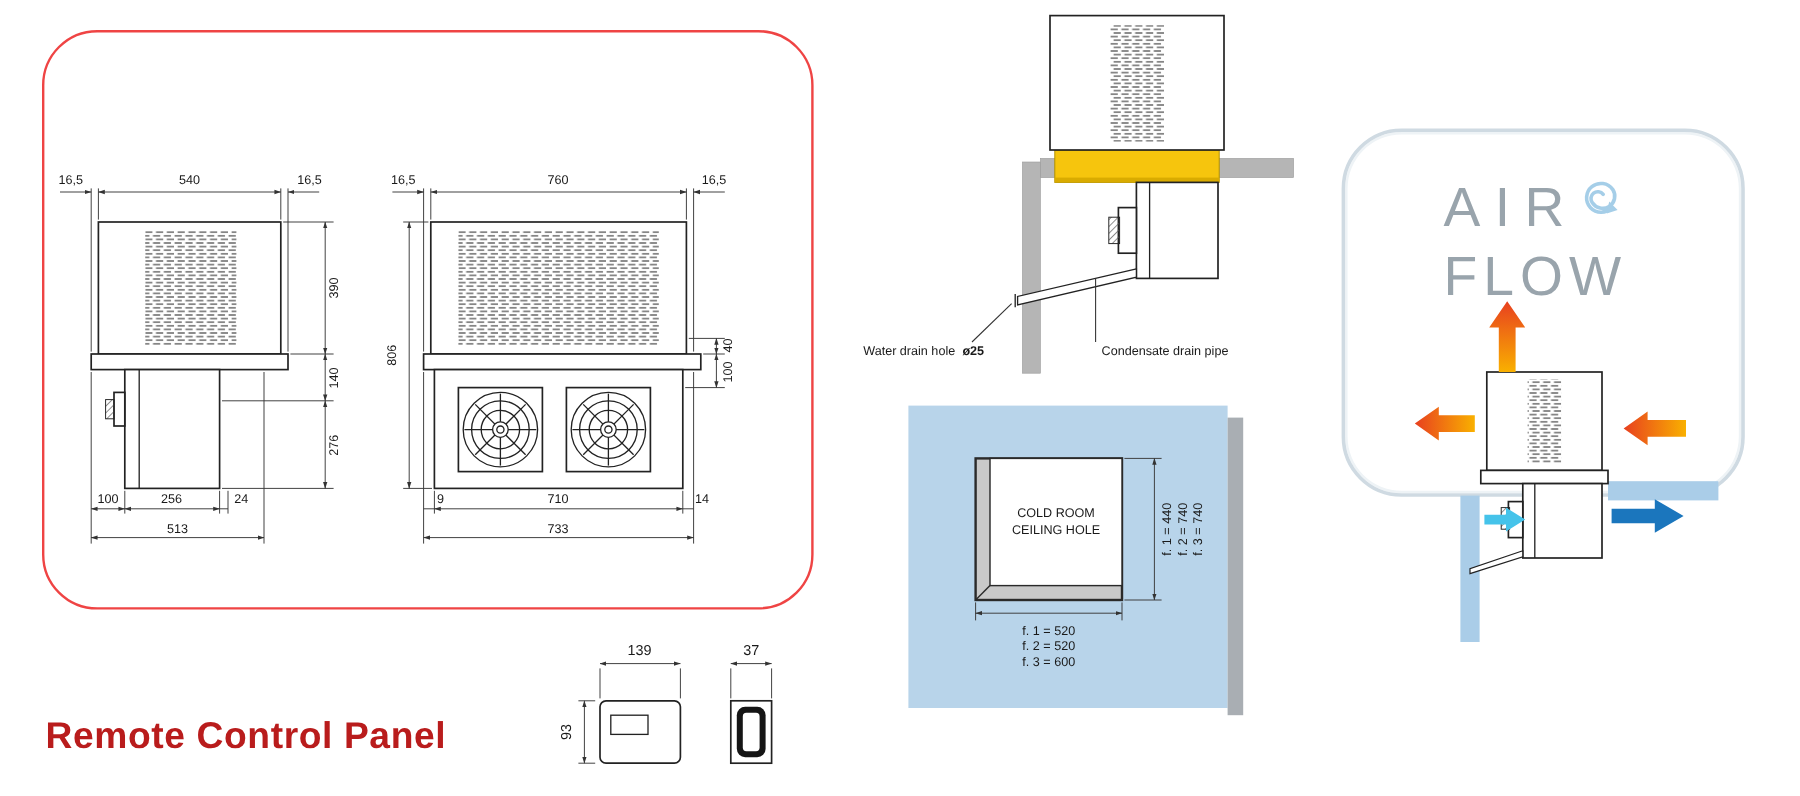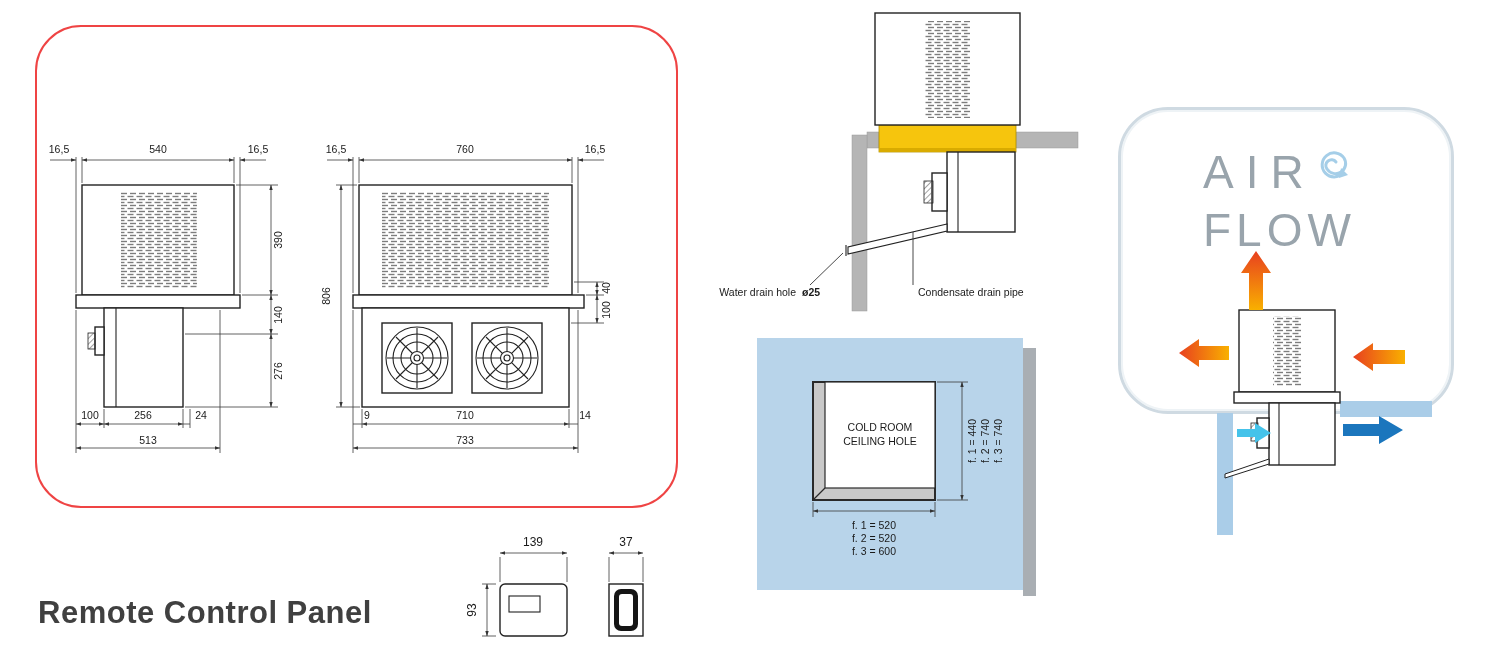--- a/index.html
+++ b/index.html
@@ -3,21 +3,21 @@
 <meta charset="utf-8">
 <style>
   *{box-sizing:border-box}
   html,body{margin:0;padding:0;background:#fff}
   .stage{position:relative;width:1500px;height:663px;background:#fff;overflow:hidden;
          font-family:"Liberation Sans",sans-serif}
   .abs{position:absolute}
   .dim-panel{left:35px;top:25px;width:643px;height:483px;border:2px solid #ef4444;border-radius:46px;background:#fff}
   .air-panel{left:1118px;top:107px;width:336px;height:307px;border:3px solid #cfdae2;border-radius:50px;background:#fff;
              box-shadow:inset 0 0 0 2px #eef3f6}
-  .remote-title{left:38px;top:595px;font-size:31px;font-weight:bold;color:#404040;letter-spacing:.5px}
+  .remote-title{left:38px;top:595px;font-size:31px;font-weight:bold;color:#b91c1c;letter-spacing:.5px}
   svg{display:block;overflow:visible}
   svg text{font-family:"Liberation Sans",sans-serif;font-size:10.5px;fill:#1a1a1a;text-anchor:middle}
   svg text.start{text-anchor:start}
   svg text.end{text-anchor:end}
   svg text.b{font-weight:bold}
   svg text.big{font-size:46px;fill:#99a4ac;text-anchor:start}
   .st{fill:#fff;stroke:#222;stroke-width:1.4}
   .st2{fill:none;stroke:#222;stroke-width:1.1}
   .fin{fill:url(#fins);stroke:none}
   .ht{fill:url(#hatch);stroke:#222;stroke-width:.8}

